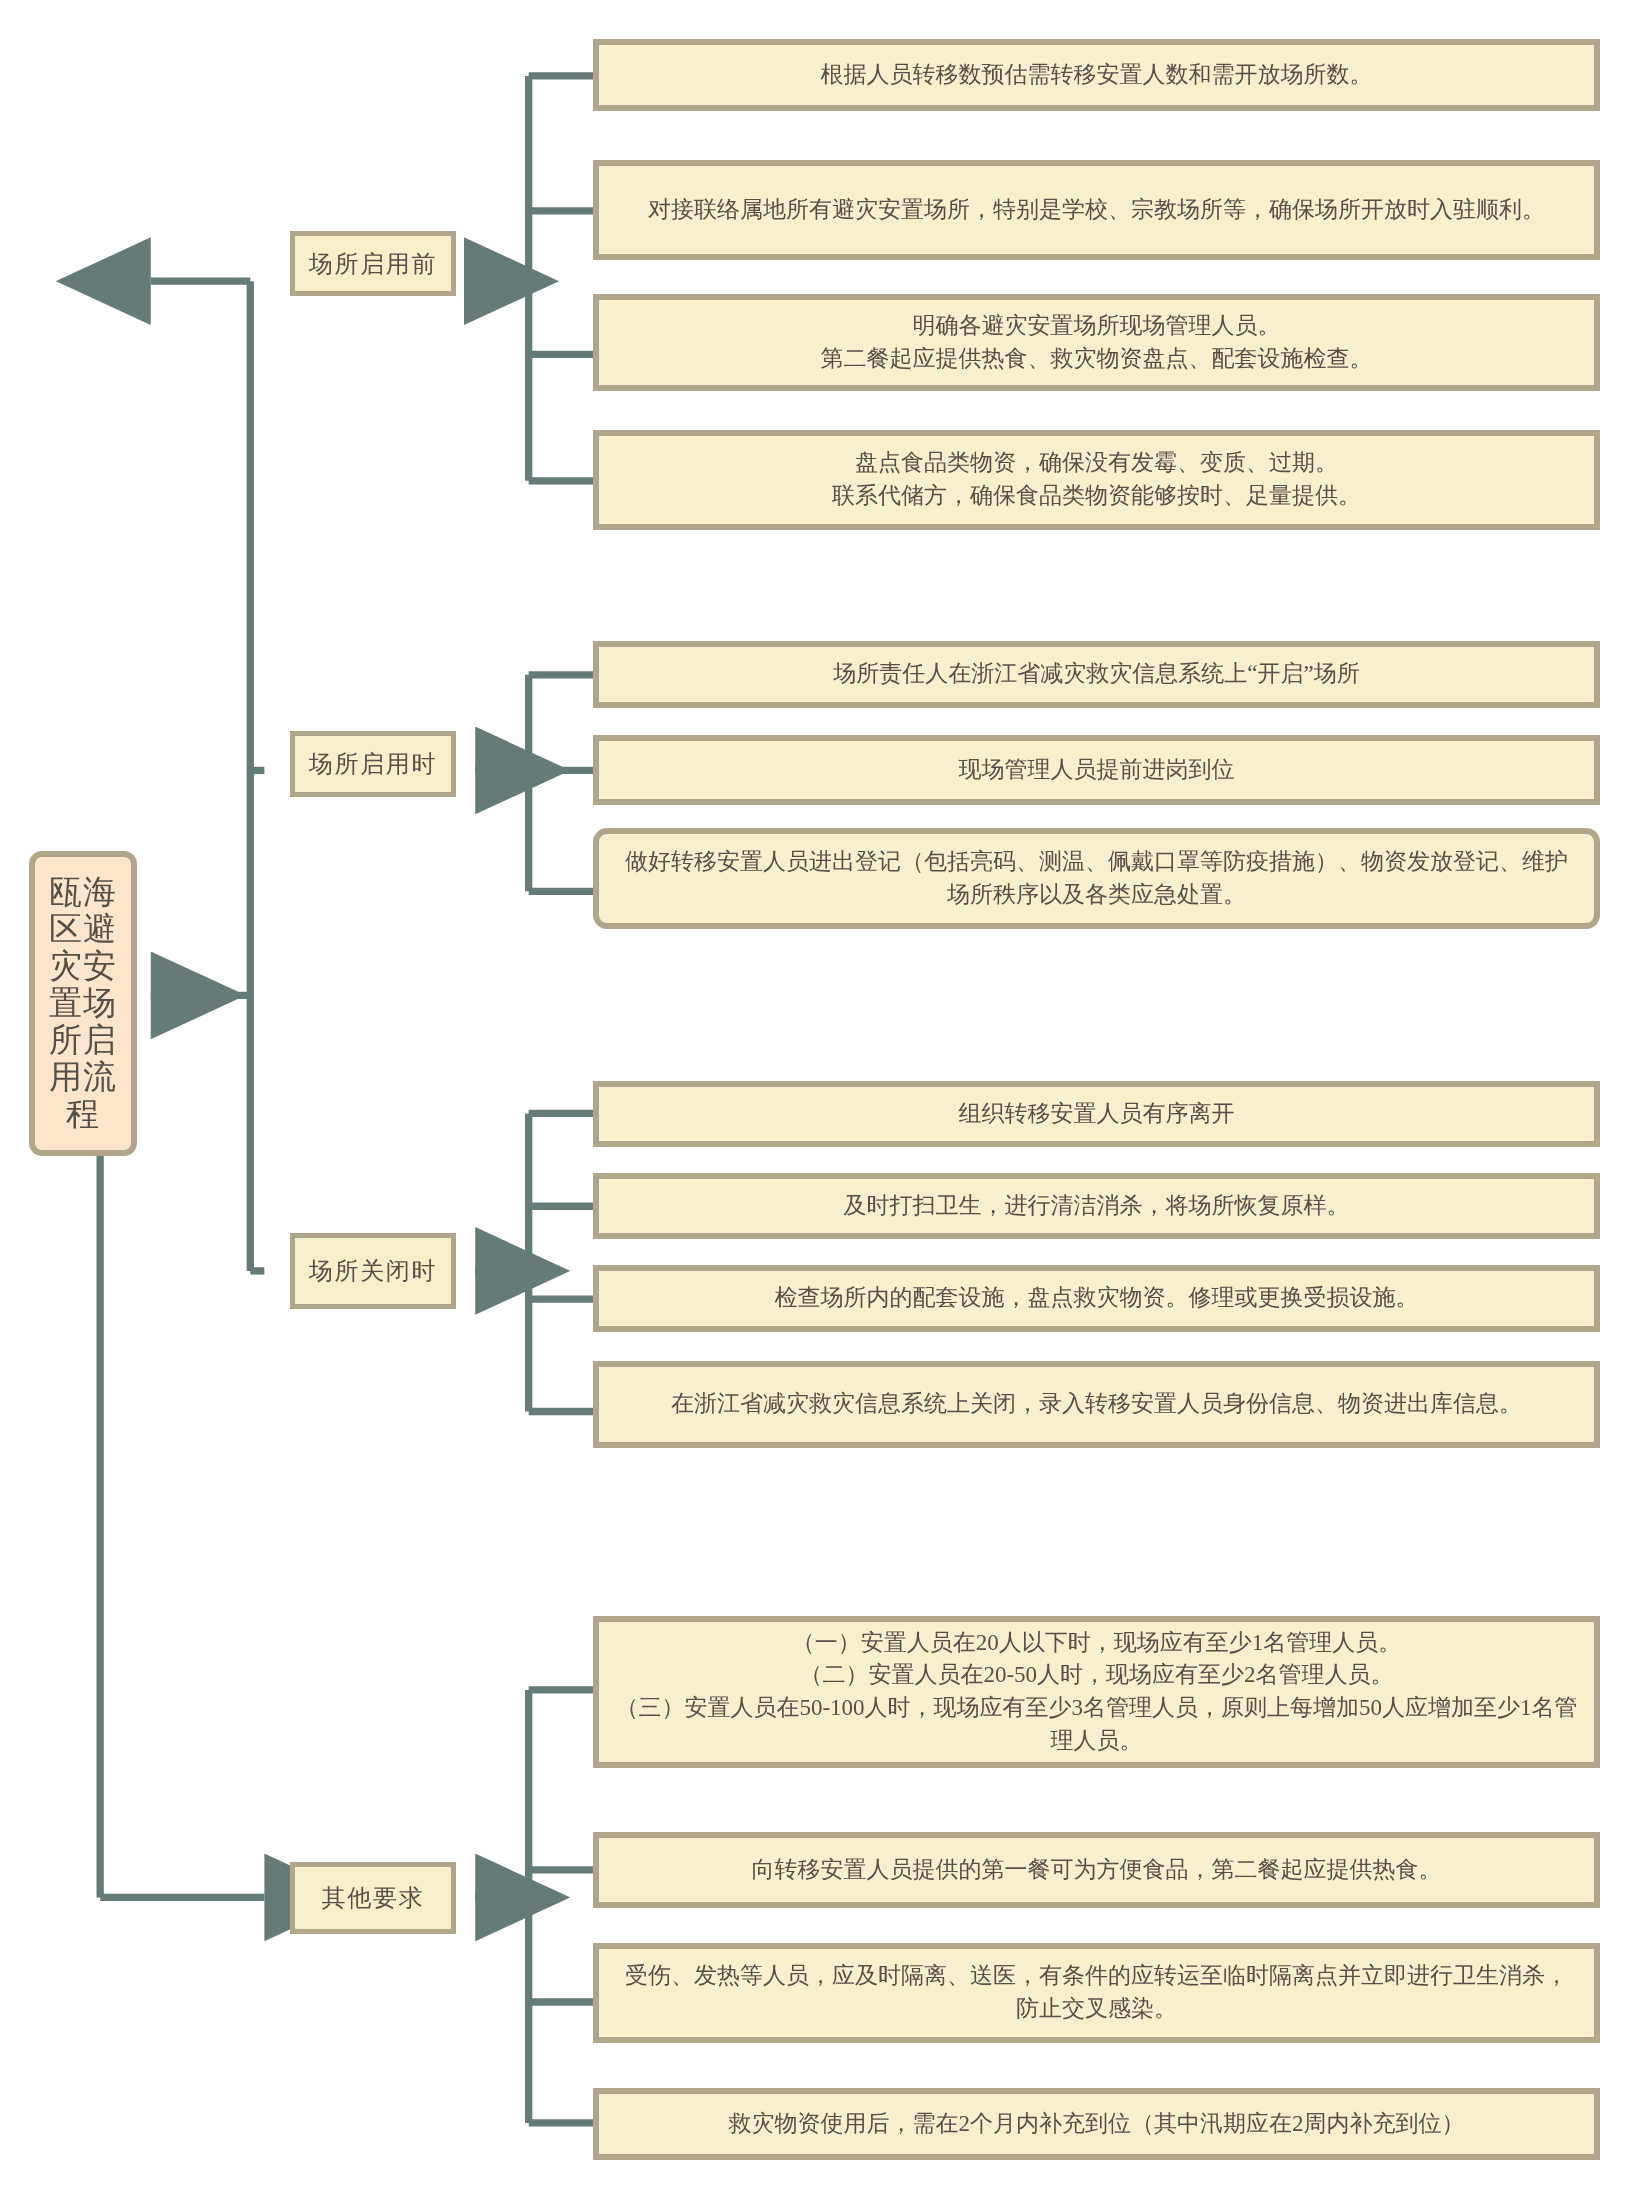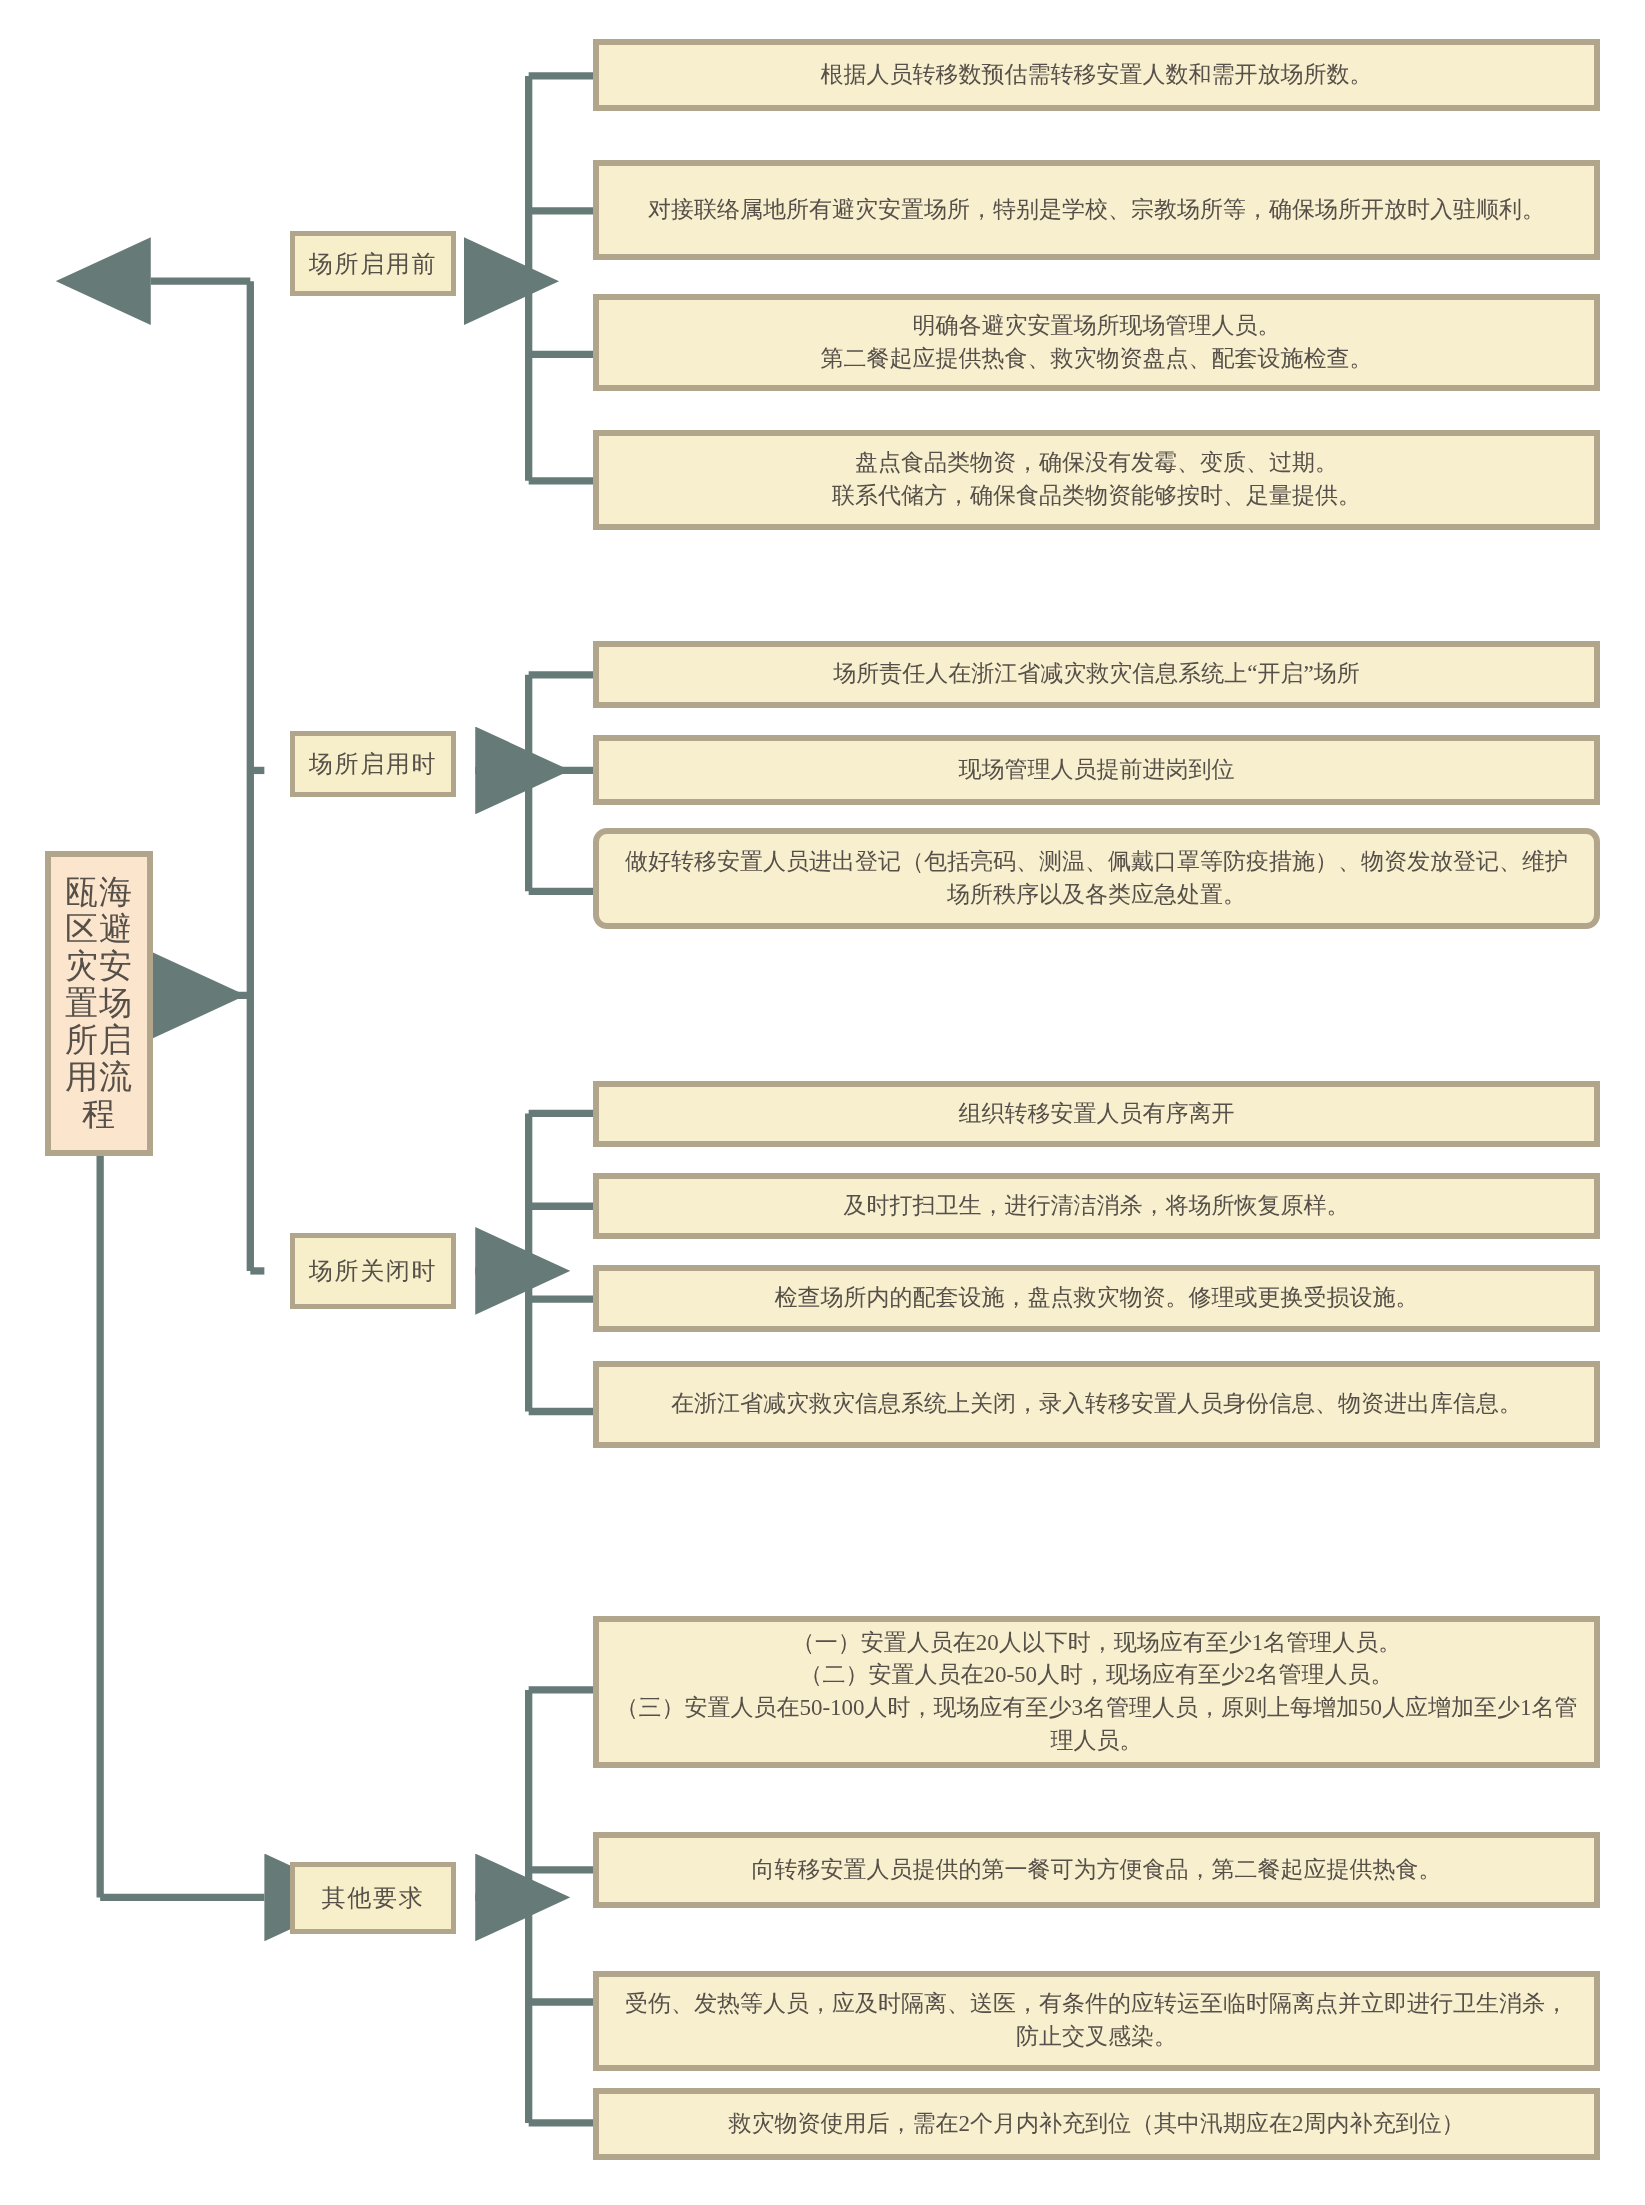--- a/index.html
+++ b/index.html
@@ -63,21 +63,21 @@
 
       <path d="M940,3005 L940,3775"></path>
       <path d="M940,3005 L1055,3005"></path>
       <path d="M940,3325 L1055,3325"></path>
       <path d="M940,3560 L1055,3560"></path>
       <path d="M940,3775 L1055,3775"></path>
       <path d="M940,3374 L845,3374" marker-end="url(#ahL)"></path>
     </g>
   </svg>
 
-  <div class="node root" style="left:45px;top:851px;width:108px;height:305px;">
+  <div class="node root" style="left:29px;top:851px;width:108px;height:305px;border-radius:13px;">
     <span>瓯海区避灾安置场所启用流程</span>
   </div>
 
   <div class="node cat" style="left:290px;top:231px;width:166px;height:65px;">
     <span>场所启用前</span>
   </div>
   <div class="node cat" style="left:290px;top:731px;width:166px;height:66px;">
     <span>场所启用时</span>
   </div>
   <div class="node cat" style="left:290px;top:1233px;width:166px;height:76px;">
@@ -152,21 +152,21 @@
       <span class="ln">（一）安置人员在20人以下时，现场应有至少1名管理人员。</span>
       <span class="ln">（二）安置人员在20-50人时，现场应有至少2名管理人员。</span>
       <span class="ln">（三）安置人员在50-100人时，现场应有至少3名管理人员，原则上每增加50人应增加至少1名管理人员。</span>
     </div>
   </div>
   <div class="node leaf" style="left:593px;top:1832px;width:1007px;height:76px;">
     <div>
         <span class="ln">向转移安置人员提供的第一餐可为方便食品，第二餐起应提供热食。</span>
       </div>
   </div>
-  <div class="node leaf" style="left:593px;top:1943px;width:1007px;height:100px;margin-top:28px;">
+  <div class="node leaf" style="left:593px;top:1943px;width:1007px;height:100px;">
     <div>
         <span class="ln">受伤、发热等人员，应及时隔离、送医，有条件的应转运至临时隔离点并立即进行卫生消杀，防止交叉感染。</span>
       </div>
   </div>
   <div class="node leaf" style="left:593px;top:2088px;width:1007px;height:72px;">
     <div>
         <span class="ln">救灾物资使用后，需在2个月内补充到位（其中汛期应在2周内补充到位）</span>
       </div>
   </div>
 

